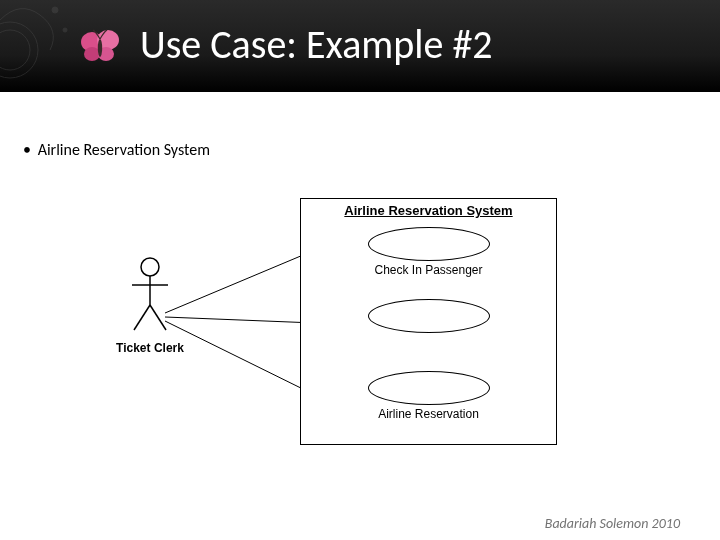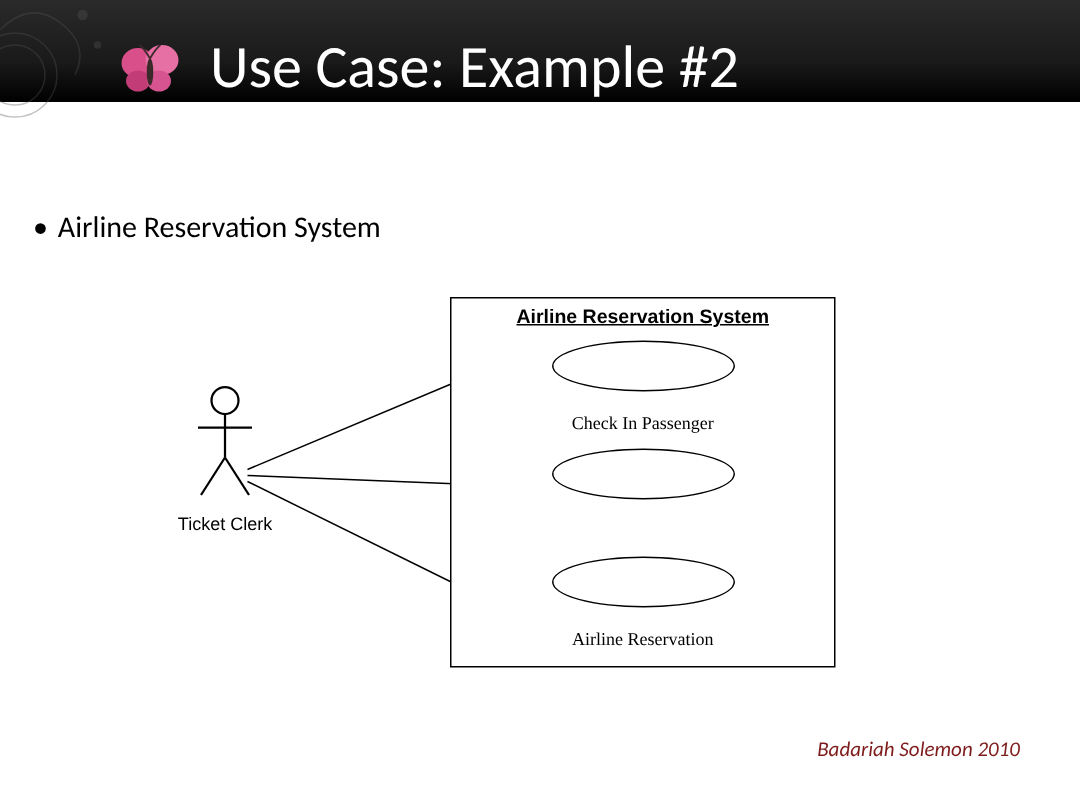--- a/index.html
+++ b/index.html
@@ -7,21 +7,21 @@
     padding: 0;
     width: 720px;
     height: 540px;
     font-family: Calibri, Arial, sans-serif;
     background: #fff;
     position: relative;
     overflow: hidden;
   }
   .header {
     width: 720px;
-    height: 68px;
+    height: 92px;
     background: linear-gradient(to bottom, #2a2a2a 0%, #1a1a1a 60%, #000 100%);
     position: relative;
   }
   .butterfly {
     position: absolute;
     left: 78px;
     top: 28px;
   }
   .title {
     position: absolute;
@@ -34,21 +34,21 @@
   .swirl {
     position: absolute;
     left: -30px;
     top: -10px;
     opacity: 0.35;
   }
   .bullet-row {
     position: absolute;
     left: 20px;
     top: 140px;
-    font-size: 20px;
+    font-size: 16px;
     color: #000;
   }
   .bullet-dot {
     display: inline-block;
     width: 14px;
     text-align: center;
     vertical-align: top;
   }
   .diagram {
     position: absolute;
@@ -84,50 +84,49 @@
     width: 120px;
     height: 32px;
     border: 1.5px solid #000;
     border-radius: 50%;
     background: #fff;
   }
   .uc-label {
     position: absolute;
     left: 50%;
     transform: translateX(-50%);
-    font-family: Liberation Serif, serif;
+    font-family: Liberation Sans, sans-serif;
     font-size: 12px;
     white-space: nowrap;
-    margin-top: 12px;
   }
   .actor {
     position: absolute;
     left: 0;
     top: 60px;
     width: 80px;
     text-align: center;
   }
   .actor-label {
     font-family: Arial, sans-serif;
     font-size: 12px;
-    font-weight: normal;
+    font-weight: bold;
     margin-top: 2px;
   }
   .connector {
     position: absolute;
     stroke: #000;
     stroke-width: 1;
   }
   .footer {
     position: absolute;
     right: 40px;
-    bottom: 32px;
+    bottom: 8px;
     font-size: 14px;
     font-style: italic;
-    color: #7f1d1d;
+    color: #737373;
   }
 </style>
 </head>
 <body>
 
 <div class="header">
   <svg class="swirl" width="140" height="140" viewBox="0 0 140 140">
     <g fill="none" stroke="#555" stroke-width="1">
       <circle cx="40" cy="60" r="28"></circle>
       <circle cx="40" cy="60" r="20"></circle>

